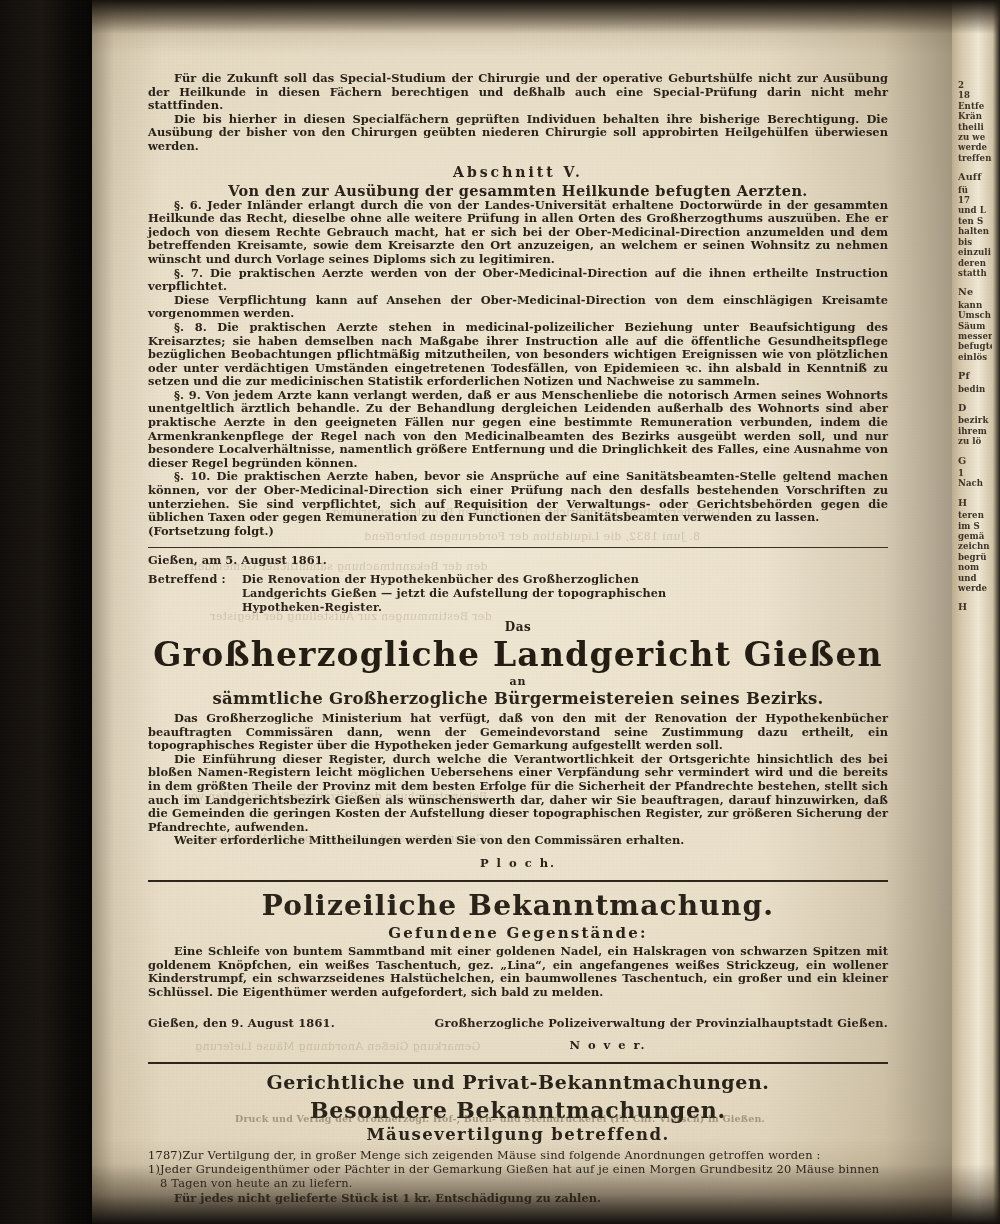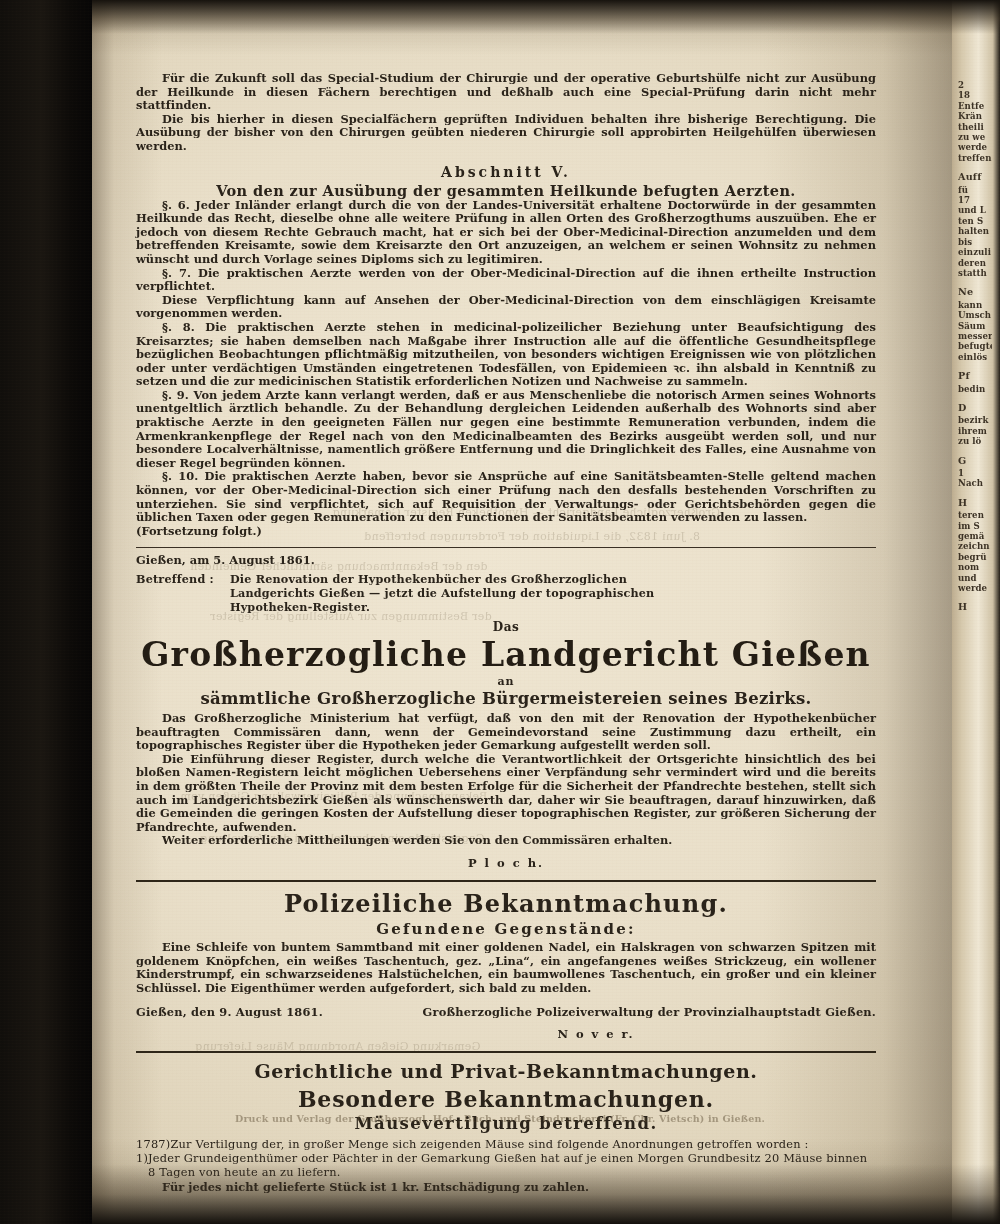--- a/index.html
+++ b/index.html
@@ -83,21 +83,21 @@
     color: rgba(90,74,50,0.20);
     font-size: 11px;
     letter-spacing: .3px;
     transform: scaleX(-1);
     white-space: nowrap;
   }
 
   
   .col {
     position: absolute;
-    left: 136px;
+    left: 148px;
     top: 72px;
     width: 740px;
     color: #2a231a;
   }
 
   
   .fk {
     font-family: "DejaVu Serif", serif;
     font-weight: 600;
     letter-spacing: 0.2px;
@@ -187,21 +187,21 @@
   .sig {
     text-align: center;
     font-size: 11.5px;
     letter-spacing: 2px;
     font-weight: 700;
     margin-top: 8px;
   }
 
   .h-police {
     text-align: center;
-    font-size: 24px;
+    font-size: 28px;
     font-weight: 700;
     letter-spacing: 1.2px;
     margin: 1px 0 2px 0;
   }
   .h-found {
     text-align: center;
     font-size: 15px;
     font-weight: 700;
     letter-spacing: 2.2px;
     margin-bottom: 3px;
@@ -236,21 +236,21 @@
     font-weight: 400;
   }
   .numitem .n { white-space: nowrap; }
 
   .datrow {
     display: flex;
     justify-content: space-between;
     font-size: 11.4px;
     line-height: 14px;
     font-weight: 600;
-    margin-top: 10px;
+    margin-top: 17px;
   }
 
   
   .rcol {
     position: absolute;
     left: 958px;
     top: 80px;
     width: 34px;
     font-size: 8.6px;
     line-height: 10.4px;

